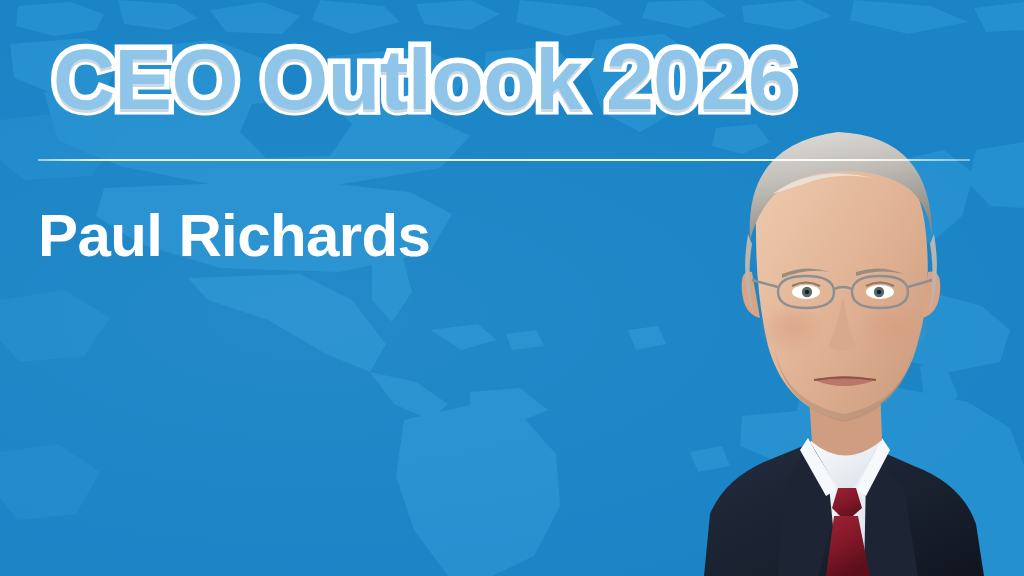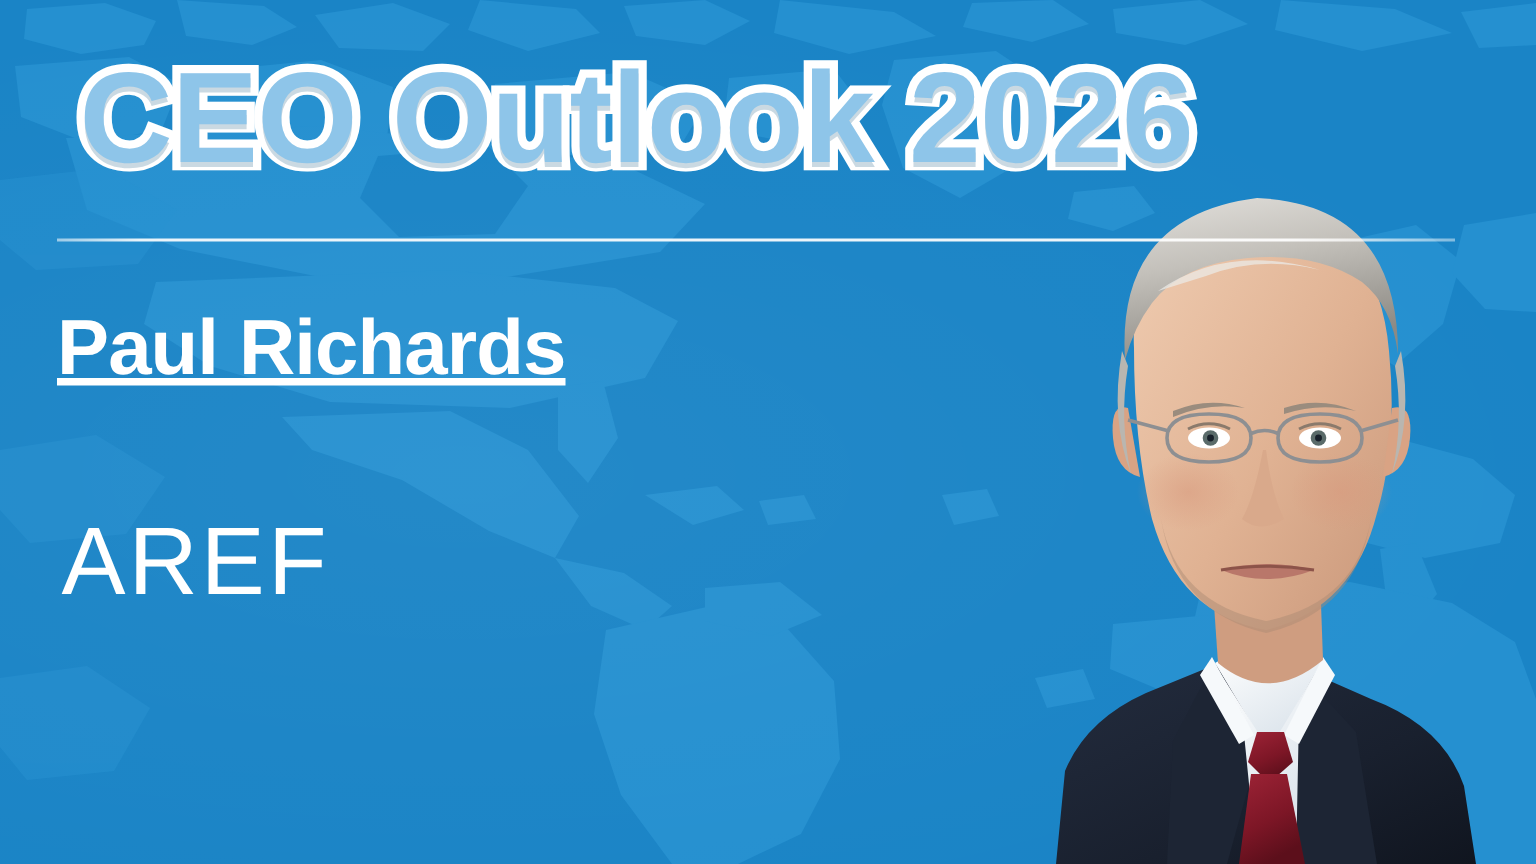--- a/index.html
+++ b/index.html
@@ -78,27 +78,26 @@
         rgba(255,255,255,0.90) 6%,
         rgba(255,255,255,0.92) 88%,
         rgba(255,255,255,0.45) 100%);
   }
 
   .speaker-name {
     position: absolute;
     left: 38px;
     top: 206px;
     z-index: 6;
-    font-size: 52px;
+    font-size: 60px;
     line-height: 1;
     font-weight: 700;
     color: #ffffff;
     letter-spacing: -0.6px;
     white-space: nowrap;
-    text-decoration: underline;
   }
 
   .speaker-org {
     position: absolute;
     left: 41px;
     top: 342px;
     z-index: 6;
     font-size: 64px;
     line-height: 1;
     font-weight: 300;
@@ -195,21 +194,20 @@
   <div class="bg-sheen"></div>
 
   <div class="headline">
     <span class="hl-stroke">CEO Outlook 2026</span>
     <span class="hl-fill">CEO Outlook 2026</span>
   </div>
 
   <div class="divider"></div>
 
   <div class="speaker-name">Paul Richards</div>
-  <div class="speaker-org">AREF</div>
 
   <div class="portrait">
     <svg viewBox="0 0 392 492" preserveAspectRatio="xMidYMax meet" aria-hidden="true">
       <defs>
         <linearGradient id="skinG" x1="0" y1="0" x2="1" y2="1">
           <stop offset="0%" stop-color="#f0cdb2"></stop>
           <stop offset="55%" stop-color="#e0b293"></stop>
           <stop offset="100%" stop-color="#c9977a"></stop>
         </linearGradient>
         <linearGradient id="hairG" x1="0" y1="0" x2="0.3" y2="1">

